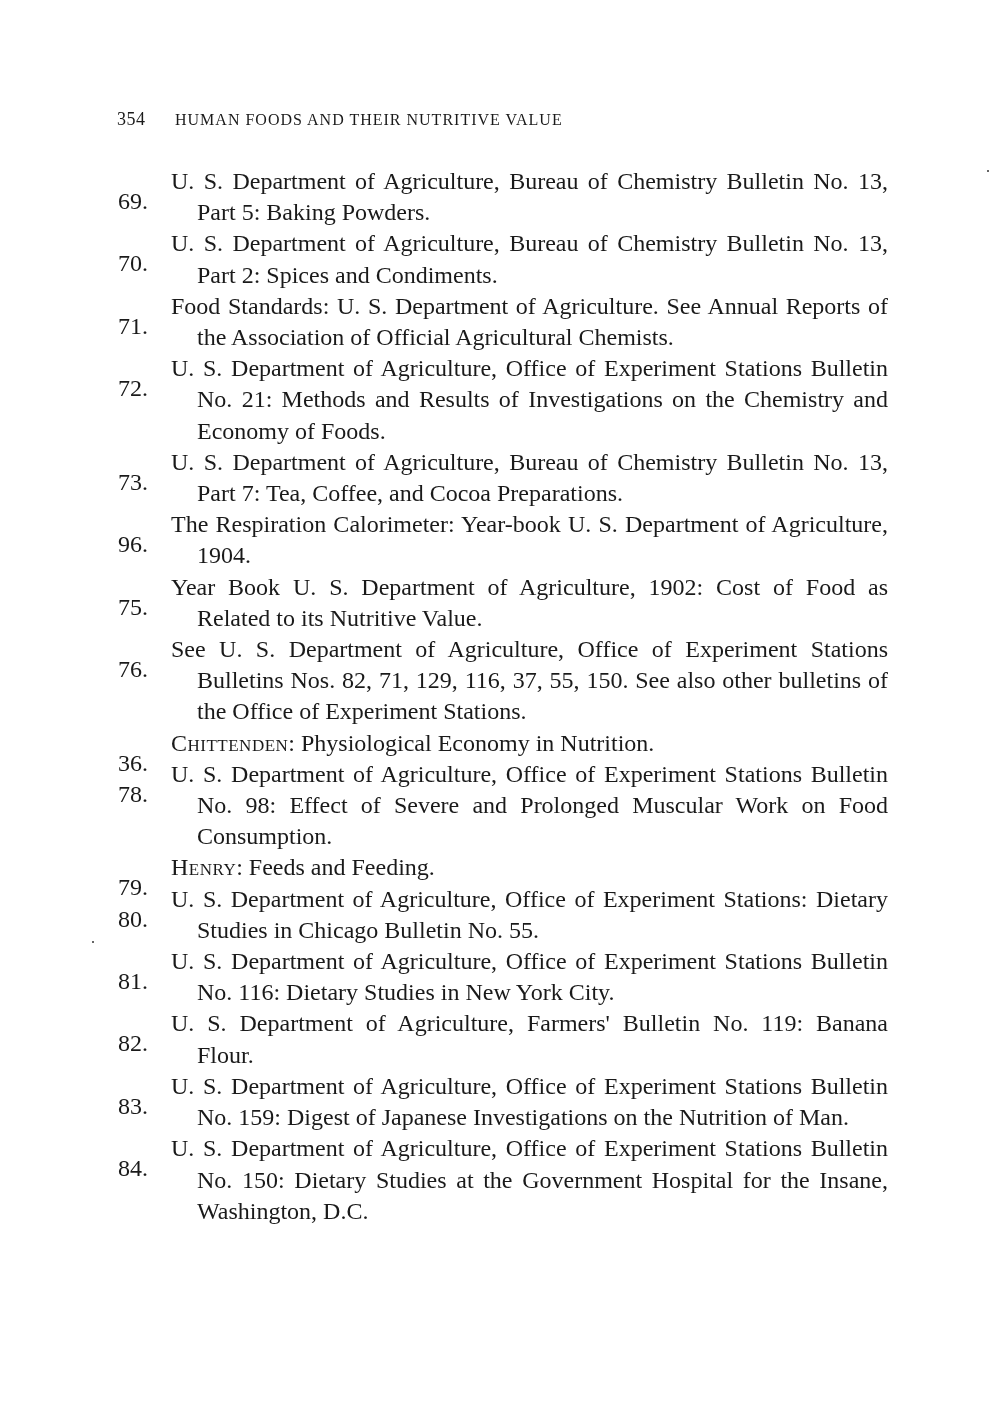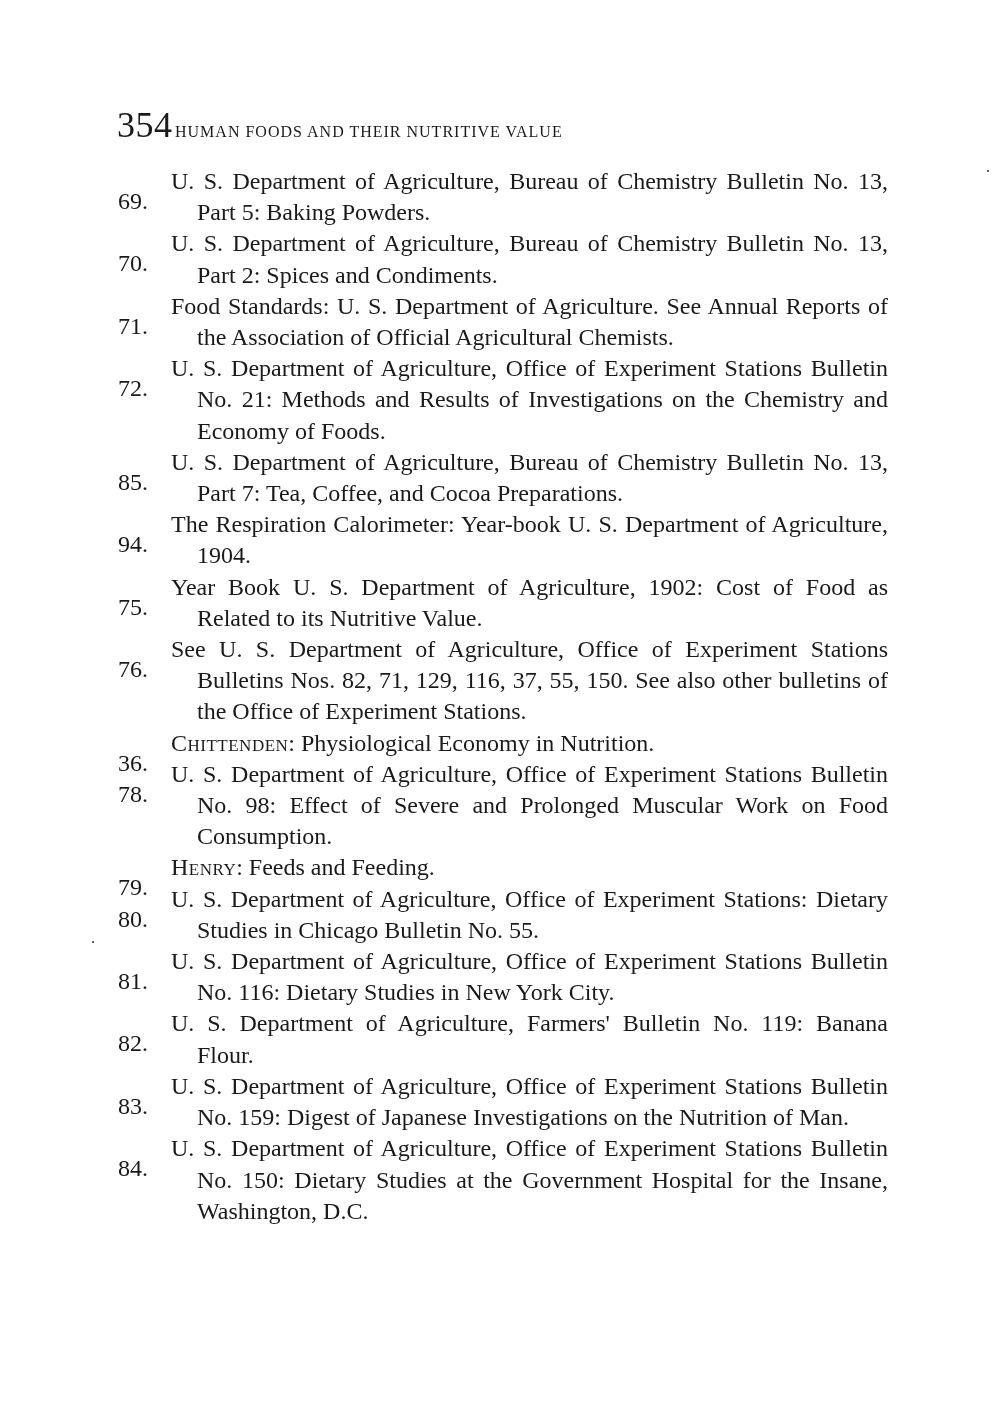--- a/index.html
+++ b/index.html
@@ -6,21 +6,21 @@
     body {
       width: 1000px; height: 1424px; position: relative; overflow: hidden;
       font-family: "Liberation Serif", "DejaVu Serif", serif;
       color: #1a1a1a;
     }
     .page { position: absolute; left: 0; top: 0; width: 1000px; height: 1424px; }
     .running-head {
       position: absolute; left: 117px; top: 104px; width: 780px;
       font-size: 24px; letter-spacing: 0.5px; white-space: nowrap;
     }
-    .running-head .pageno { font-size: 36px; display: inline-block; width: 58px; font-family: Liberation Serif, serif; }
+    .running-head .pageno { font-size: 18px; display: inline-block; width: 58px; font-family: Liberation Serif, serif; }
     .running-head .title { font-size: 16px; letter-spacing: 1px; }
     .entries { position: absolute; left: 118px; top: 166px; width: 770px; }
     .entry {
       position: relative; padding-left: 79px;
       font-size: 24px; line-height: 31.2px;
       text-align: justify; text-align-last: left;
     }
     .entry .num { position: absolute; left: 0; top: 0; width: 56px; margin-top: 20px; }
     .entry .body { display: block; text-indent: -26px; padding-left: 26px; margin-left: -26px; }
     .sc { font-variant: small-caps; letter-spacing: 0.5px; }
@@ -46,25 +46,25 @@
     </div>
     <div class="entry">
       <span class="num">71.</span>
       <span class="body">Food Standards: U. S. Department of Agriculture. See Annual Reports of the Association of Official Agricultural Chemists.</span>
     </div>
     <div class="entry">
       <span class="num">72.</span>
       <span class="body">U. S. Department of Agriculture, Office of Experiment Stations Bulletin No. 21: Methods and Results of Investigations on the Chemistry and Economy of Foods.</span>
     </div>
     <div class="entry">
-      <span class="num">85.</span>
+      <span class="num">73.</span>
       <span class="body">U. S. Department of Agriculture, Bureau of Chemistry Bulletin No. 13, Part 7: Tea, Coffee, and Cocoa Preparations.</span>
     </div>
     <div class="entry">
-      <span class="num">94.</span>
+      <span class="num">96.</span>
       <span class="body">The Respiration Calorimeter: Year-book U. S. Department of Agriculture, 1904.</span>
     </div>
     <div class="entry">
       <span class="num">75.</span>
       <span class="body">Year Book U. S. Department of Agriculture, 1902: Cost of Food as Related to its Nutritive Value.</span>
     </div>
     <div class="entry">
       <span class="num">76.</span>
       <span class="body">See U. S. Department of Agriculture, Office of Experiment Stations Bulletins Nos. 82, 71, 129, 116, 37, 55, 150. See also other bulletins of the Office of Experiment Stations.</span>
     </div>

